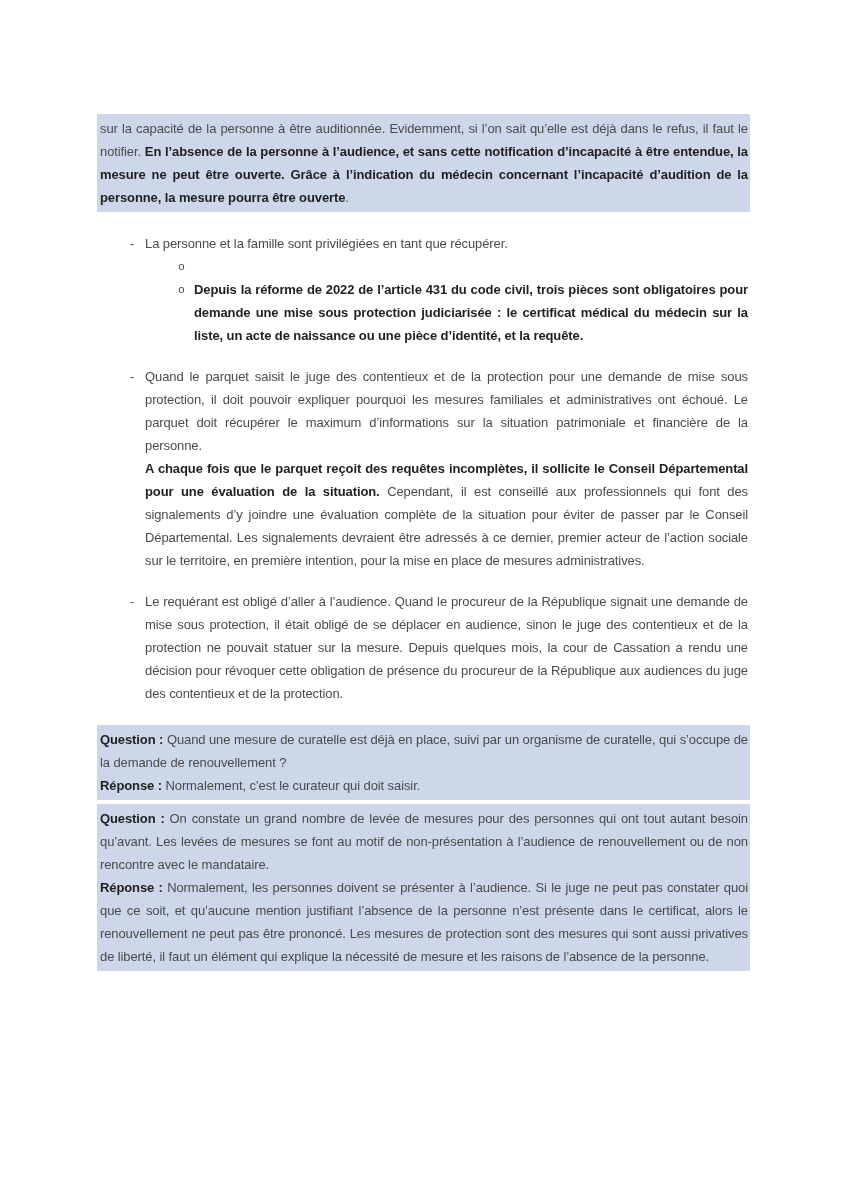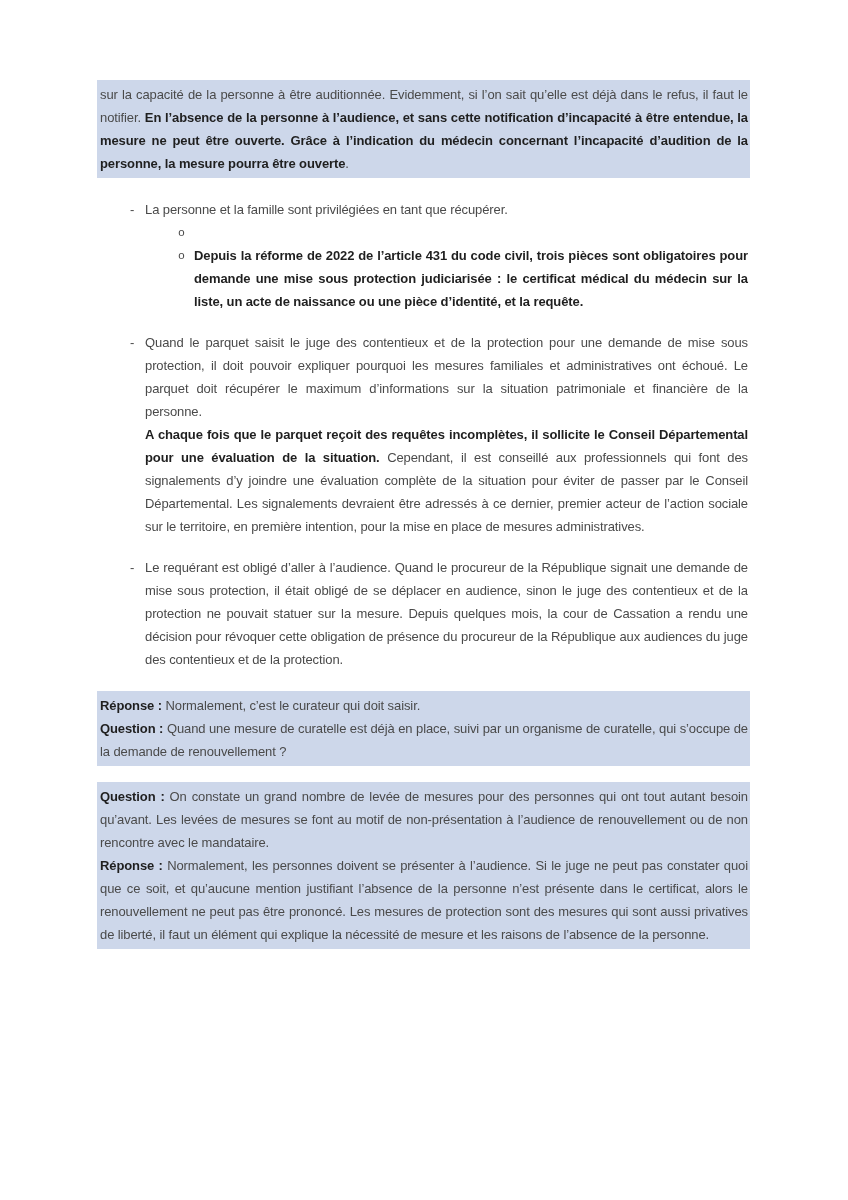--- a/index.html
+++ b/index.html
@@ -4,31 +4,31 @@
 <style>
   html,body { margin:0; padding:0; background:#ffffff; }
   body {
     width:848px; height:1200px; position:relative; overflow:hidden;
     font-family:"Liberation Sans", sans-serif;
     font-size:13px; line-height:23px; letter-spacing:-0.1px;
     color:#4a4a4a;
     -webkit-font-smoothing:antialiased;
   }
   .page { position:absolute; inset:0; background:#ffffff; }
-  .content { position:absolute; left:100px; top:80px; width:648px; }
+  .content { position:absolute; left:100px; top:114px; width:648px; }
   .para { margin:0; text-align:justify; }
   .b { font-weight:bold; color:#1f1f1f; }
   .shaded {
     background:#cdd7ea;
     margin-left:-3px; margin-right:-2px;
     padding:3px 2px 3px 3px;
   }
   .gap20 { margin-top:20px; }
   .gap18 { margin-top:18px; }
-  .gap8  { margin-top:16px; }
+  .gap8  { margin-top:4px; }
   .li { display:flex; align-items:flex-start; }
   .libody { flex:1 1 auto; min-width:0; }
   .l1 > .marker {
     flex:0 0 45px; width:45px; box-sizing:border-box;
     padding-left:30px; text-align:left;
   }
   .l2 > .marker {
     flex:0 0 49px; width:49px; box-sizing:border-box;
     padding-left:33px; text-align:left;
   }
@@ -67,22 +67,22 @@
     </div>
 
     <div class="li l1 gap18">
       <span class="marker">-</span>
       <div class="libody">
         <p class="para">Le requérant est obligé d’aller à l’audience. Quand le procureur de la République signait une demande de mise sous protection, il était obligé de se déplacer en audience, sinon le juge des contentieux et de la protection ne pouvait statuer sur la mesure. Depuis quelques mois, la cour de Cassation a rendu une décision pour révoquer cette obligation de présence du procureur de la République aux audiences du juge des contentieux et de la protection.</p>
       </div>
     </div>
 
     <section class="qa shaded gap20">
+      <p class="para"><span class="b">Question&nbsp;: </span><span>Quand une mesure de curatelle est déjà en place, suivi par un organisme de curatelle, qui s’occupe de la demande de renouvellement&nbsp;?</span></p>
       <p class="para"><span class="b">Réponse&nbsp;: </span><span>Normalement, c’est le curateur qui doit saisir.</span></p>
-      <p class="para"><span class="b">Question&nbsp;: </span><span>Quand une mesure de curatelle est déjà en place, suivi par un organisme de curatelle, qui s’occupe de la demande de renouvellement&nbsp;?</span></p>
     </section>
 
     <section class="qa shaded gap8">
       <p class="para"><span class="b">Question&nbsp;: </span><span>On constate un grand nombre de levée de mesures pour des personnes qui ont tout autant besoin qu’avant. Les levées de mesures se font au motif de non-présentation à l’audience de renouvellement ou de non rencontre avec le mandataire.</span></p>
       <p class="para"><span class="b">Réponse&nbsp;: </span><span>Normalement, les personnes doivent se présenter à l’audience. Si le juge ne peut pas constater quoi que ce soit, et qu’aucune mention justifiant l’absence de la personne n’est présente dans le certificat, alors le renouvellement ne peut pas être prononcé. Les mesures de protection sont des mesures qui sont aussi privatives de liberté, il faut un élément qui explique la nécessité de mesure et les raisons de l’absence de la personne.</span></p>
     </section>
 
   </main>
 </div>
 

